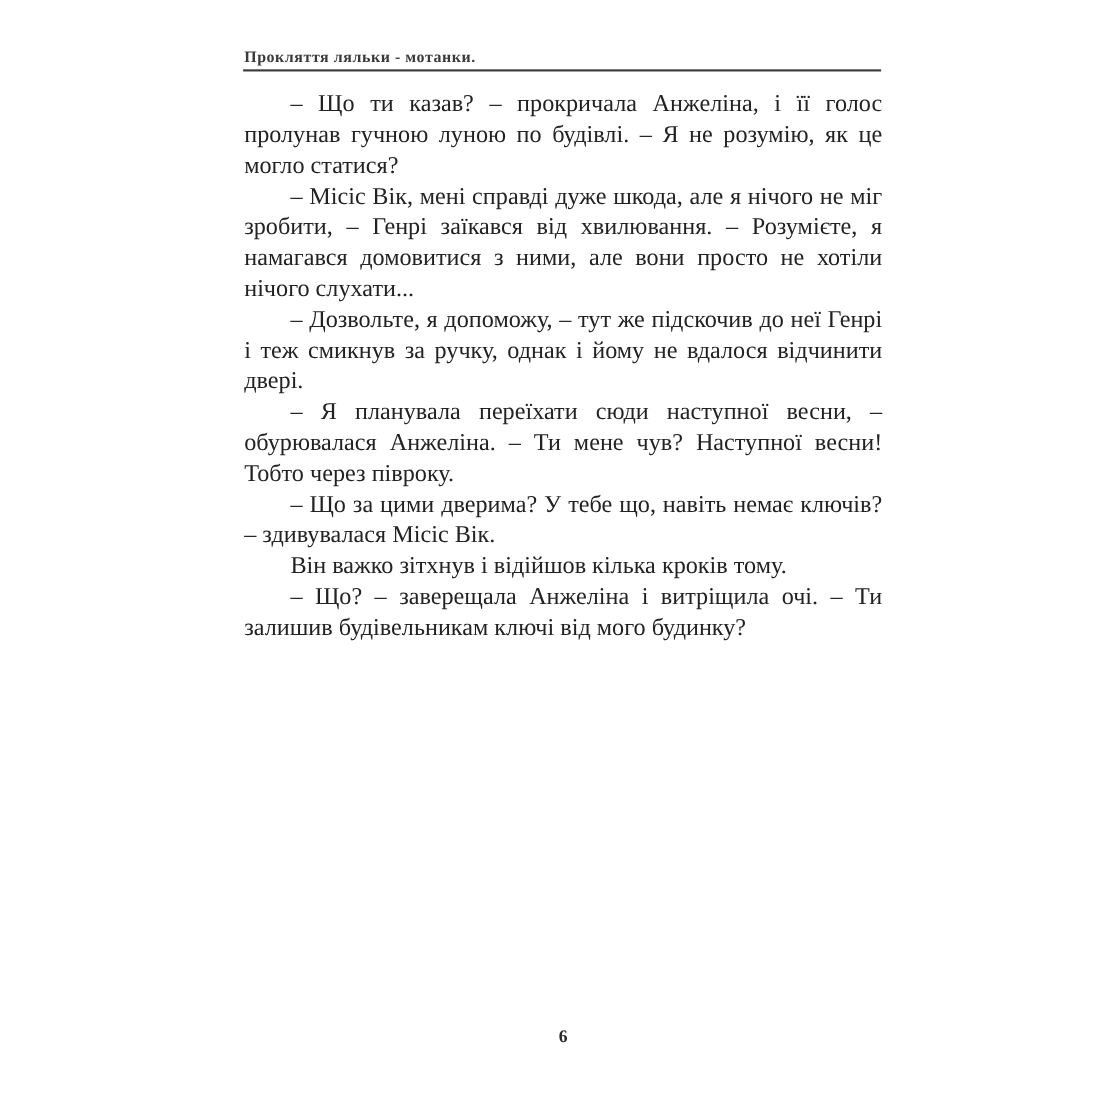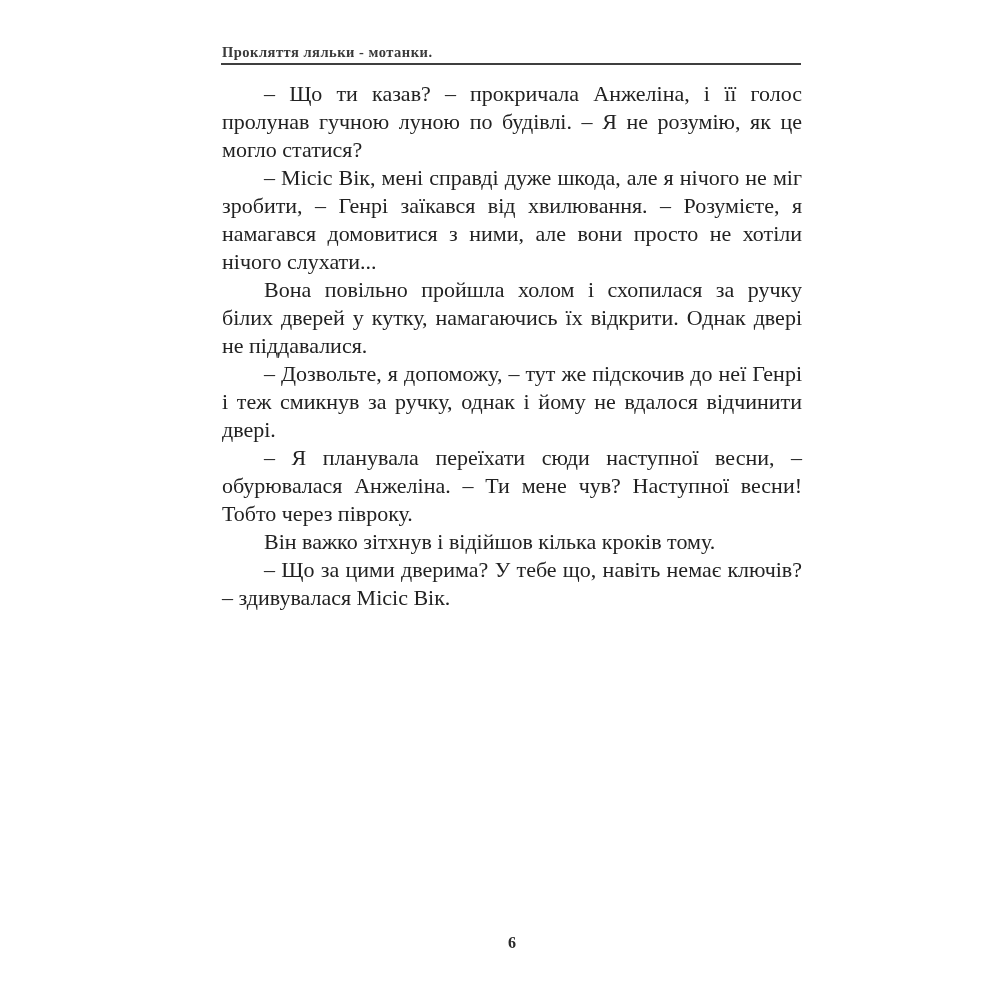--- a/index.html
+++ b/index.html
@@ -62,20 +62,20 @@
 </style>
 </head>
 <body>
 
 <div class="page">
   <div class="running-head">Прокляття ляльки - мотанки.</div>
   <div class="head-rule"></div>
   <div class="body-text">
       <p>– Що ти казав? – прокричала Анжеліна, і її голос пролунав гучною луною по будівлі. – Я не розумію, як це могло статися?</p>
       <p>– Місіс Вік, мені справді дуже шкода, але я нічого не міг зробити, – Генрі заїкався від хвилювання. – Розумієте, я намагався домовитися з ними, але вони просто не хотіли нічого слухати...</p>
-      <p>Вона повільно пройшла холом і схопилася за ручку білих дверей у кутку, намагаючись їх відкрити. Однак двері не піддавалися.</p>
       <p>– Дозвольте, я допоможу, – тут же підскочив до неї Генрі і теж смикнув за ручку, однак і йому не вдалося відчинити двері.</p>
       <p>– Я планувала переїхати сюди наступної весни, – обурювалася Анжеліна. – Ти мене чув? Наступної весни! Тобто через півроку.</p>
+      <p>– Що за цими дверима? У тебе що, навіть немає ключів? – здивувалася Місіс Вік.</p>
       <p>Він важко зітхнув і відійшов кілька кроків тому.</p>
-      <p>– Що за цими дверима? У тебе що, навіть немає ключів? – здивувалася Місіс Вік.</p>
+      <p>– Що? – заверещала Анжеліна і витріщила очі. – Ти залишив будівельникам ключі від мого будинку?</p>
     </div>
   <div class="folio">6</div>
 </div>
 
 </body></html>

